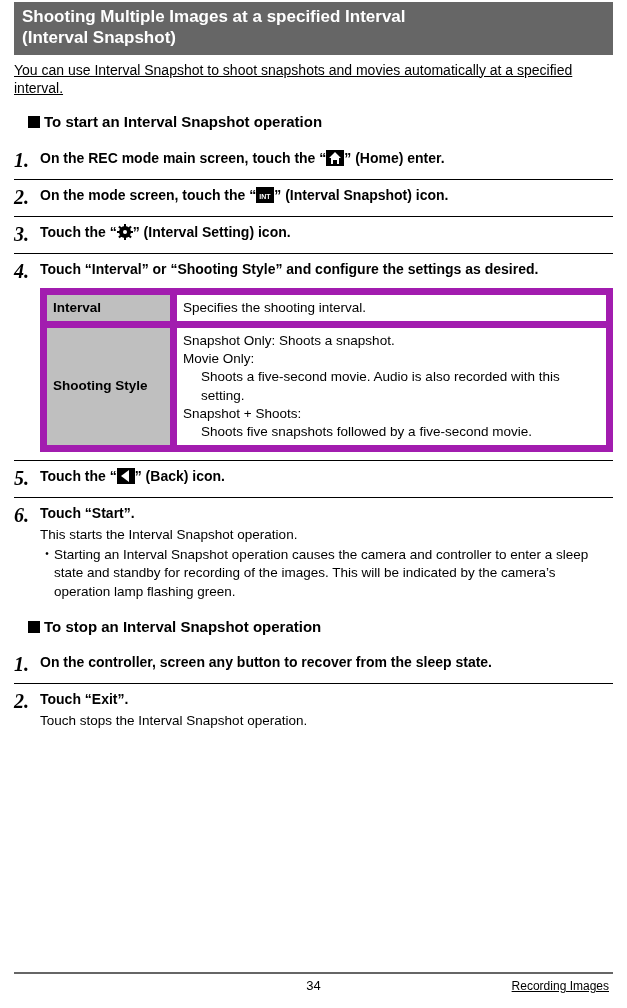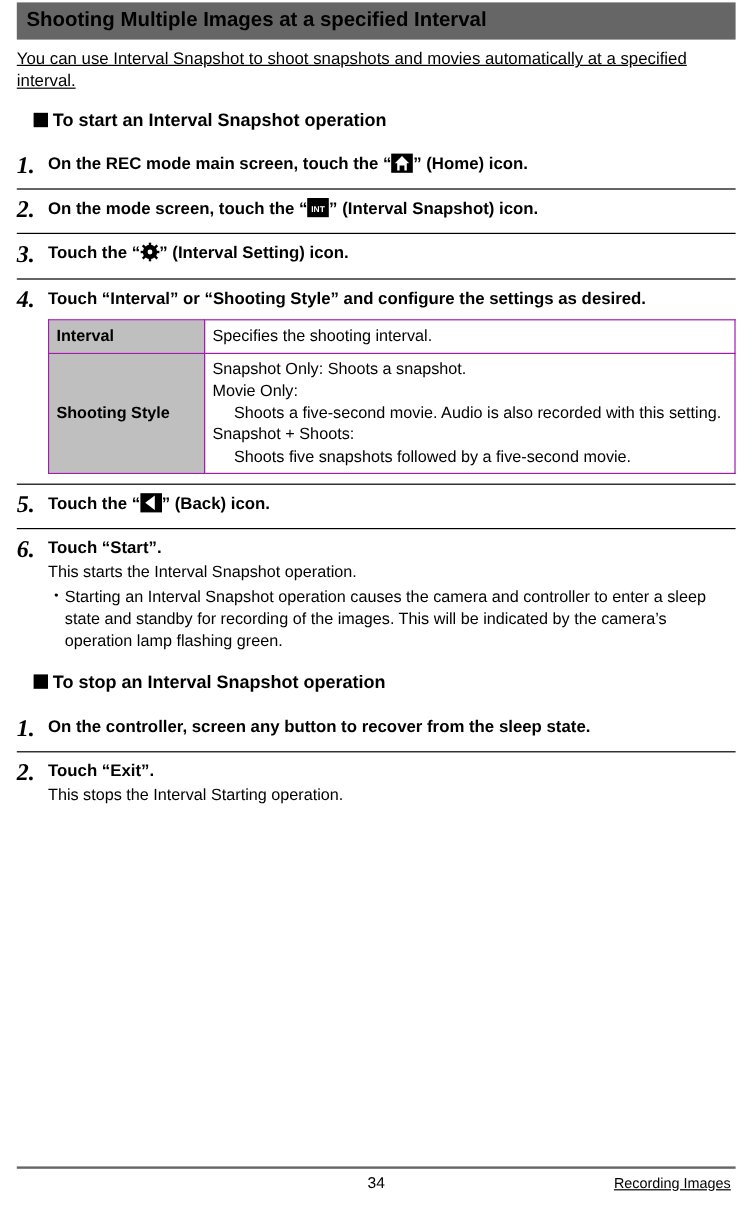--- a/index.html
+++ b/index.html
@@ -13,21 +13,21 @@
     background: #fff;
     line-height: 1.35;
   }
   .page {
     padding: 0 14px 0 14px;
     min-height: 970px;
     position: relative;
   }
   .header-bar {
     background: #666;
-    color: #000000;
+    color: #ffffff;
     font-weight: bold;
     font-size: 17px;
     padding: 4px 8px 6px 8px;
     line-height: 1.25;
     margin: 2px 0 6px 0;
   }
   .intro {
     margin: 0 0 14px 0;
     text-decoration: underline;
   }
@@ -101,21 +101,21 @@
     position: relative;
   }
   .icon-box svg { display: block; }
   .settings-table {
     border-collapse: collapse;
     width: 100%;
     margin-top: 8px;
     font-size: 13.5px;
   }
   .settings-table td {
-    border: 1px solid #a21caf;
+    border: 7px solid #a21caf;
     padding: 4px 6px;
     vertical-align: middle;
   }
   .settings-table td.key {
     background: #bfbfbf;
     font-weight: bold;
     width: 130px;
   }
   .indent { padding-left: 18px; display: block; }
   .footer-wrap {
@@ -138,36 +138,37 @@
   }
   .footer .chapter { margin-left:auto;text-decoration:underline; }
 </style>
 </head>
 <body>
 
 <div class="page">
 
   <div class="header-bar">
     <span>Shooting Multiple Images at a specified Interval</span><br>
+    <span>(Interval Snapshot)</span>
   </div>
 
   <div class="intro">You can use Interval Snapshot to shoot snapshots and movies automatically at a specified interval.</div>
 
   <div class="subhead">
     <span class="sq"></span><span>To start an Interval Snapshot operation</span>
   </div>
 
   <div class="step">
     <div class="step-row">
       <div class="step-num">1.</div>
       <div class="step-body">
         <div class="step-title">
           <span>On the REC mode main screen, touch the “</span><span class="icon-box"><svg width="18" height="16" viewBox="0 0 18 16">
                 <path d="M9 2 L15 8 L13 8 L13 14 L11 14 L11 10 L7 10 L7 14 L5 14 L5 8 L3 8 Z" fill="#fff"></path>
-              </svg></span><span>” (Home) icon.</span>
+              </svg></span><span>” (Home) enter.</span>
         </div>
       </div>
     </div>
   </div>
 
   <div class="step">
     <div class="step-row">
       <div class="step-num">2.</div>
       <div class="step-body">
         <div class="step-title">
@@ -268,21 +269,21 @@
         <div class="step-title">On the controller, screen any button to recover from the sleep state.</div>
       </div>
     </div>
   </div>
 
   <div class="step noborder">
     <div class="step-row">
       <div class="step-num">2.</div>
       <div class="step-body">
         <div class="step-title">Touch “Exit”.</div>
-        <div class="step-desc">This stops the Interval Starting operation.</div>
+        <div class="step-desc">Touch stops the Interval Snapshot operation.</div>
       </div>
     </div>
   </div>
 
 </div>
 
 <div class="footer-wrap">
   <div class="footer">
     <span></span>
     <span class="pagenum">34</span>

